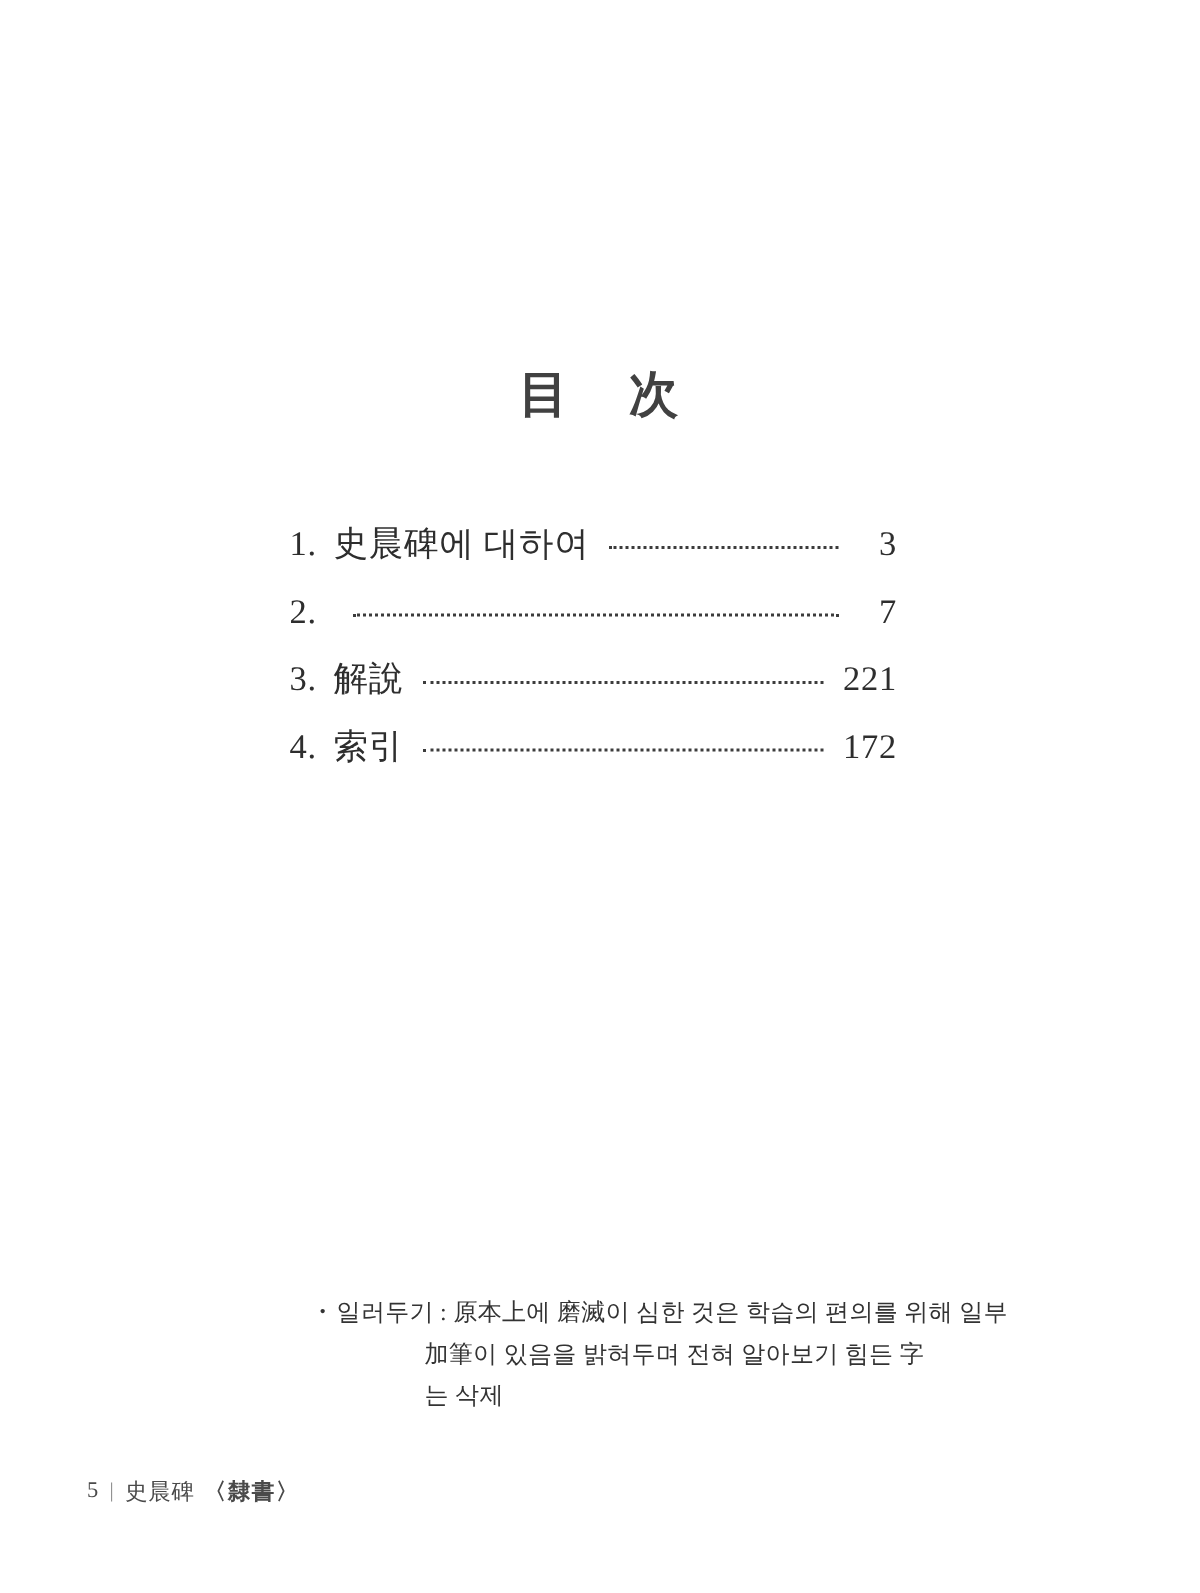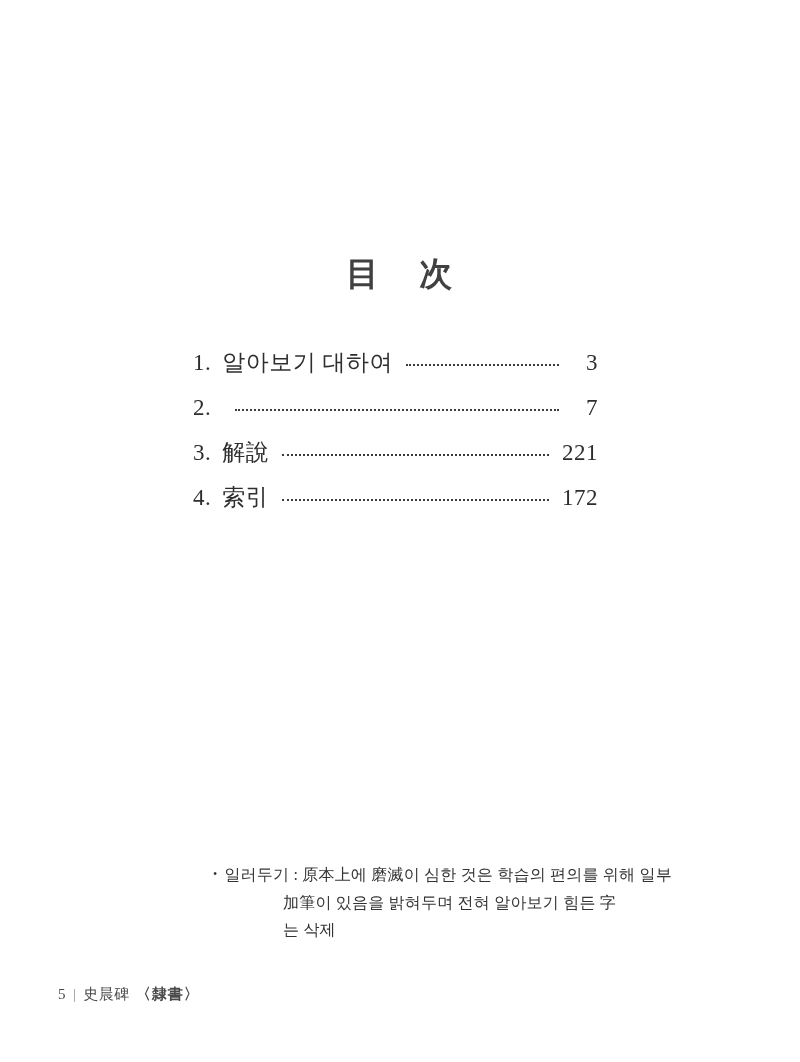--- a/index.html
+++ b/index.html
@@ -20,21 +20,21 @@
     inset: 0;
     background: #ffffff;
   }
 
   
   .title {
     position: absolute;
     top: 240px;
     left: 0;
     right: 0;
-    margin: 16px;
+    margin: 6px;
     text-align: center;
     font-size: 33px;
     line-height: 36px;
     font-weight: 600;
     letter-spacing: 2px;
     word-spacing: 28px;
     color: var(--color-title, #414141);
   }
 
   
@@ -119,21 +119,21 @@
 <body>
 
 <div class="page">
 
   <h1 class="title">目 次</h1>
 
   <div class="toc">
 
     <div class="toc-row">
       <span class="num">1.</span>
-      <span class="label">알아보기 대하여</span>
+      <span class="label">史晨碑에 대하여</span>
       <span class="leader"></span>
       <span class="pagenum">3</span>
     </div>
 
     <div class="toc-row">
       <span class="num">2.</span>
       <span class="leader"></span>
       <span class="pagenum">7</span>
     </div>
 

